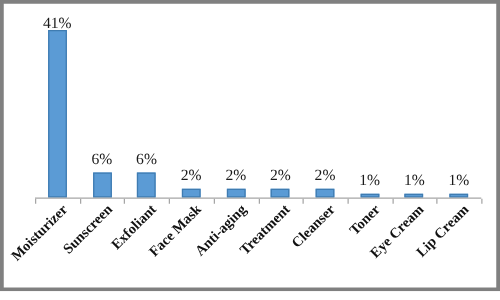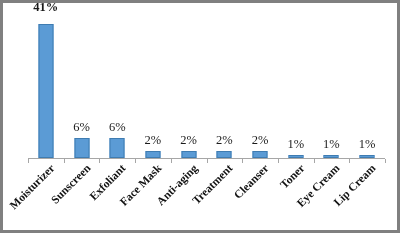--- a/index.html
+++ b/index.html
@@ -94,21 +94,21 @@
 </head>
 <body>
 
 <div id="frame">
 
   <div id="plot"></div>
 
   <div id="bars-layer">
       <div class="bar-slot" style="left: 25px; top: 8px; width: 35.7px;">
         <div class="bar" title="Moisturizer 41%" style="height: 133.933px;"></div>
-        <div class="bar-label" style="bottom: 143px; font-weight: bold;">41%</div>
+        <div class="bar-label" style="bottom: 132px;">41%</div>
       </div>
       <div class="bar-slot" style="left: 60.7px; top: 8px; width: 35.7px;">
         <div class="bar" title="Sunscreen 6%" style="height: 19.6px;"></div>
         <div class="bar-label" style="bottom: 22.6px;">6%</div>
       </div>
       <div class="bar-slot" style="left: 96.4px; top: 8px; width: 35.7px;">
         <div class="bar" title="Exfoliant 6%" style="height: 19.6px;"></div>
         <div class="bar-label" style="bottom: 22.6px;">6%</div>
       </div>
       <div class="bar-slot" style="left: 132.1px; top: 8px; width: 35.7px;">

